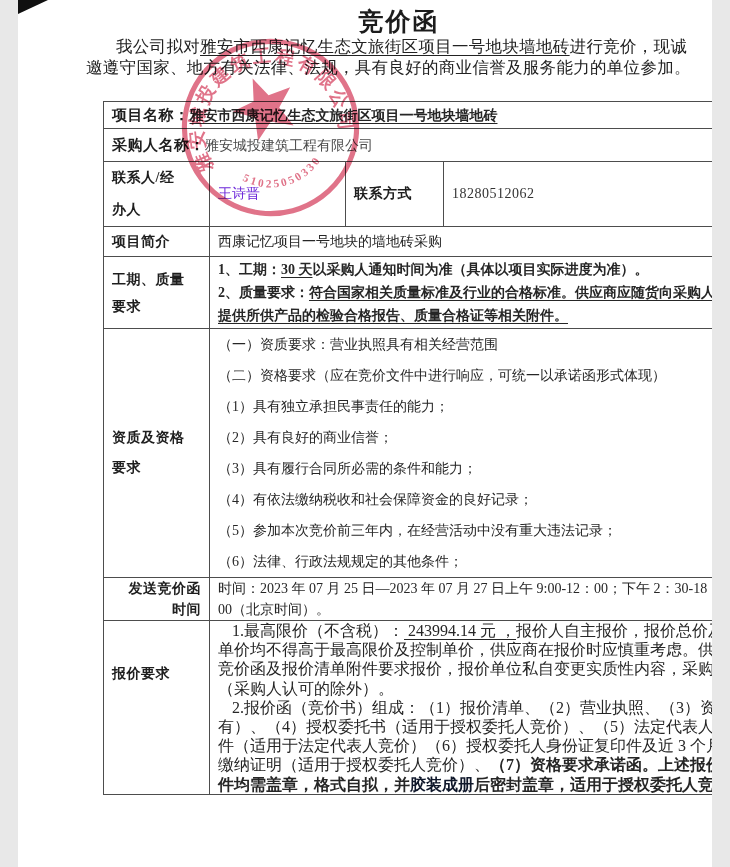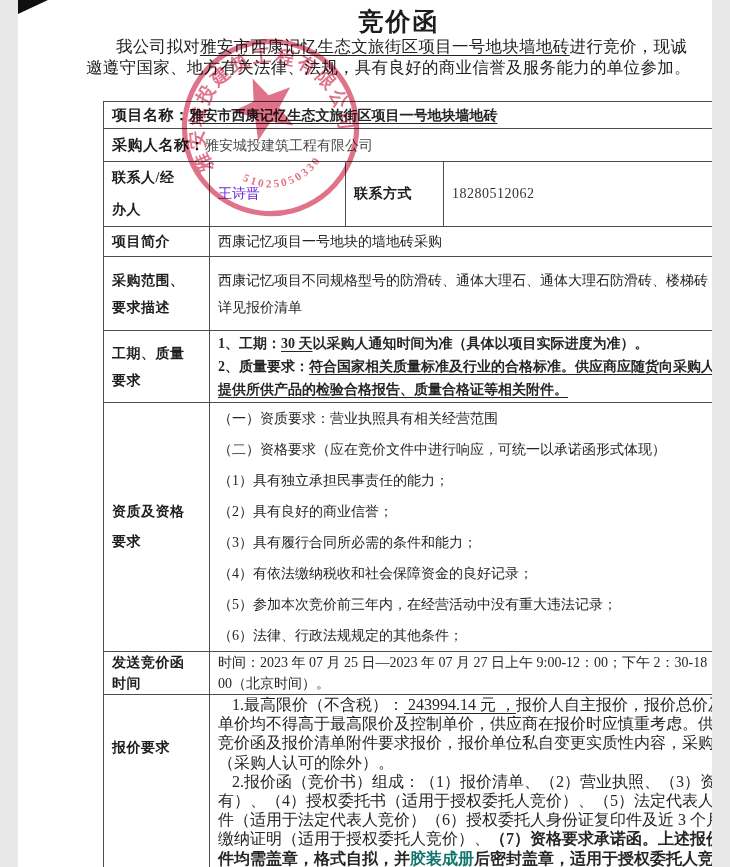--- a/index.html
+++ b/index.html
@@ -34,36 +34,36 @@
   }
   .lbl{font-weight:bold;font-size:15px;letter-spacing:0.5px;white-space:pre;line-height:26px;color:#1e1e1e;}
   .tr-project{height:27px;}  .tr-purchaser{height:33px;}
   .tr-contact{height:64px;}  .tr-brief{height:30px;}
   .tr-scope{height:74px;}    .tr-sched{height:72px;}
   .tr-qual{height:248px;}    .tr-send{height:41px;}
   .tr-quote{height:172px;}
   .tr-contact .lbl{line-height:32px;}
   .tr-scope .lbl,.tr-sched .lbl{line-height:27px;}
   .tr-qual .lbl{line-height:30px;}
-  .tr-send .lbl{line-height:21px;}
+  .tr-send .lbl{line-height:21px;text-align:right;}
   .tr-quote .lbl{vertical-align:top;padding-top:40px;}
   .cell-inline{font-size:15px;}
   .val-strong{font-weight:bold;}
   .val-dim{color:#4a4a4a;}
   .cell-top{vertical-align:top;padding-top:7px;}
   .contact-name{color:#6d28d9;font-size:14.5px;}
   .phone{font-size:15px;letter-spacing:0.5px;color:#333;}
   .scope-val{white-space:pre;line-height:27px;font-size:13.8px;}
   .sched-val{white-space:pre;line-height:23.3px;font-size:13.8px;font-weight:bold;}
   .qual-val{white-space:pre;line-height:31px;font-size:14.5px;padding-left:46px;}
   .send-val{white-space:pre;line-height:21px;font-size:14px;font-weight:normal;vertical-align:top;padding-top:4px;}
   .quote-cell{vertical-align:top;padding-top:2px;}
   .quote-cell p{margin:0;white-space:pre;line-height:19.2px;font-size:16px;text-indent:14px;}
   .bold-seg{font-weight:bold;}
-  .gray-seg{font-weight:bold;color:#0f766e;}
+  .gray-seg{font-weight:bold;color:#0f172a;}
   .stamp{
     position:absolute;left:150px;top:25px;width:205px;height:205px;
     opacity:0.8;mix-blend-mode:multiply;pointer-events:none;
   }
 </style>
 </head>
 <body>
 
 <div class="page">
   <div class="corner-mark"></div>
@@ -89,26 +89,20 @@
     <tr class="tr-contact">
       <td class="lbl">联系人/经
 办人</td>
       <td class="cell-top contact-name">王诗晋</td>
       <td class="cell-top lbl">联系方式</td>
       <td class="cell-top phone">18280512062</td>
     </tr>
     <tr class="tr-brief">
       <td class="lbl">项目简介</td>
       <td colspan="3">西康记忆项目一号地块的墙地砖采购</td>
-    </tr>
-    <tr class="tr-scope">
-      <td class="lbl">采购范围、
-要求描述</td>
-      <td colspan="3" class="scope-val">西康记忆项目不同规格型号的防滑砖、通体大理石、通体大理石防滑砖、楼梯砖，
-详见报价清单</td>
     </tr>
     <tr class="tr-sched">
       <td class="lbl">工期、质量
 要求</td>
       <td colspan="3" class="sched-val"><span>1、工期：</span><span class="u">30 天</span><span>以采购人通知时间为准（具体以项目实际进度为准）。</span><br><span>2、质量要求：</span><span class="u">符合国家相关质量标准及行业的合格标准。供应商应随货向采购人
 提供所供产品的检验合格报告、质量合格证等相关附件。</span></td>
     </tr>
     <tr class="tr-qual">
       <td class="lbl">资质及资格
 要求</td>

